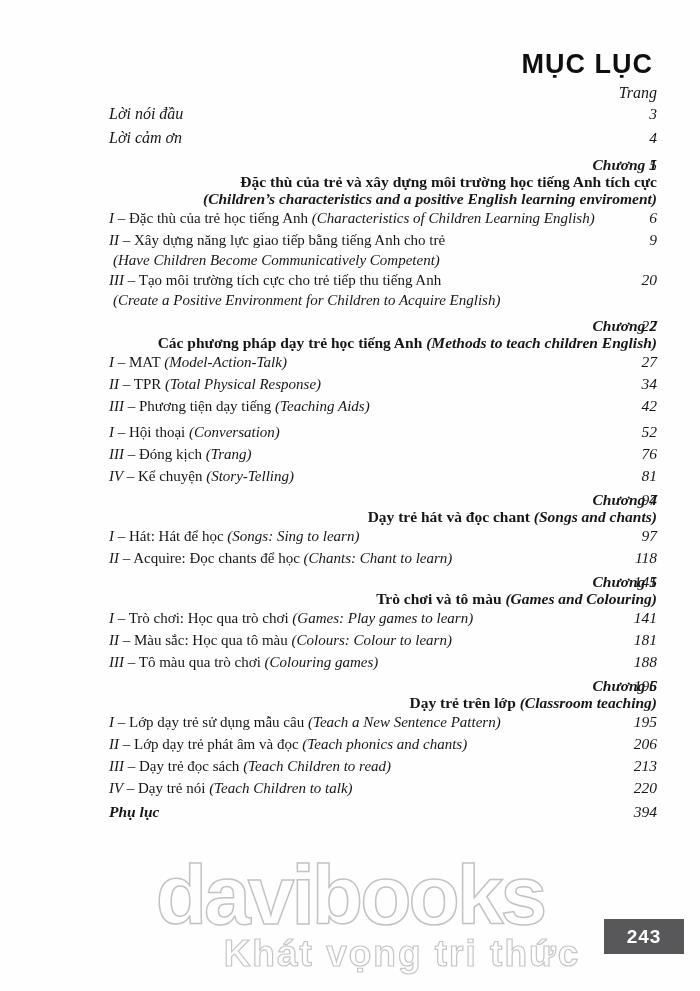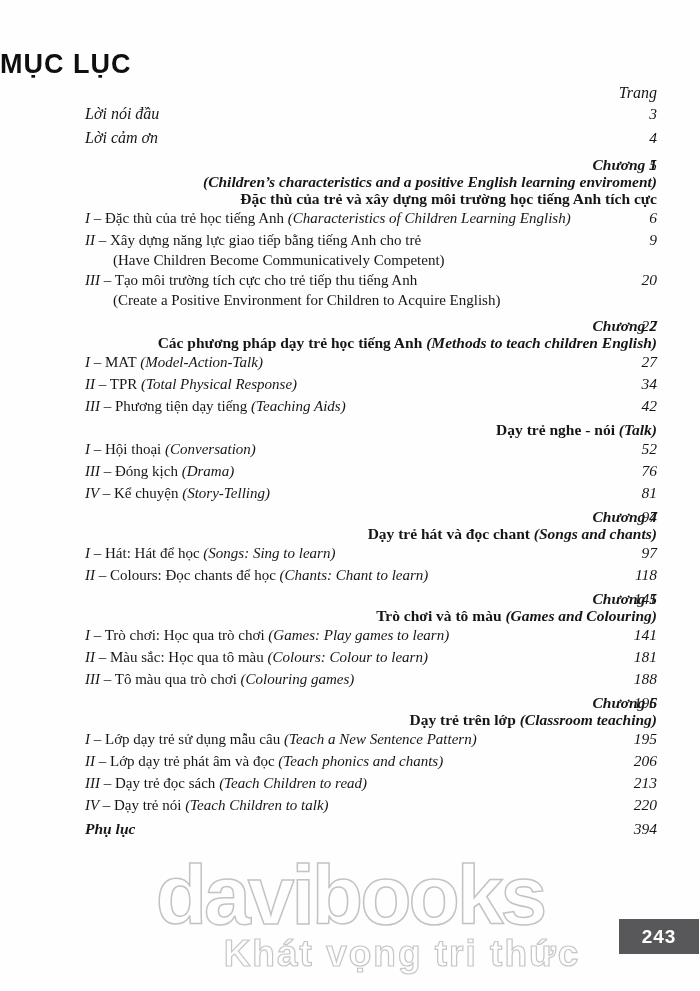--- a/index.html
+++ b/index.html
@@ -3,30 +3,30 @@
 <meta charset="utf-8">
 <style>
   * { margin:0; padding:0; box-sizing:border-box; }
   html,body { background:#ffffff; }
   body {
     width:700px; height:991px; position:relative; overflow:hidden;
     font-family:"Liberation Serif", serif; color:#161616; background:#fefefe;
   }
   .content { position:absolute; left:85px; top:0; width:572px; z-index:1; }
   .doc-title {
-    margin-top:50px; margin-left:-85px; width:653px; text-align:left;
+    margin-top:50px; margin-left:-85px; width:653px; text-align:right;
     font-family:"Liberation Sans", sans-serif; font-weight:900;
     font-size:27px; line-height:28px; letter-spacing:1px; color:#0f0f0f;
   }
   .trang { margin-top:6px; text-align:right; font-style:italic; font-size:16px; line-height:18px; }
-  .row { display:flex; justify-content:space-between; align-items:baseline; }
+  .row { display:flex; justify-content:space-between; align-items:baseline;margin-left:24px; }
   .front { line-height:24px; font-size:16px; }
   .frontlbl { font-style:italic; }
   .item { line-height:22px; font-size:15px; }
-  .row-sub { padding-left:28px; line-height:18px; font-size:15px; }
+  .row-sub { padding-left:28px; line-height:18px; font-size:15px; font-style:italic; }
   .fill { white-space:nowrap; padding-right:8px; }
   .rn, .en { font-style:italic; }
   .pg { font-style:italic; font-size:15.5px; }
   .chap { text-align:right; }
   .chap-line { position:relative; line-height:17px; font-size:15.5px; }
   .chap-name { font-weight:bold; font-style:italic; }
   .chap-pg { position:absolute; right:0; top:0; font-style:italic; font-weight:normal; font-size:15.5px; }
   .chap-title { line-height:17px; font-size:15.5px; font-weight:bold; }
   .chap .t-en { font-style:italic; font-weight:bold; }
   .c1 { margin-top:6px; } .c2 { margin-top:8px; }
@@ -39,21 +39,21 @@
     font-size:84px; line-height:86px; letter-spacing:-3px;
     color:transparent; -webkit-text-stroke:1.5px #c3c3c3;
   }
   .wm2 {
     font-family:"Liberation Sans", sans-serif; font-weight:bold;
     font-size:37px; line-height:40px; letter-spacing:2px;
     color:transparent; -webkit-text-stroke:1.2px #c6c6c6;
     transform:translateX(52px); margin-top:-4px;
   }
   .badge {
-    position:absolute; right:1px; top:919px; width:80px; height:35px;
+    position:absolute; right:16px; top:919px; width:80px; height:35px;
     background:#58585a; color:#ffffff; z-index:2;
     font-family:"Liberation Sans", sans-serif; font-weight:bold; font-size:19px; letter-spacing:1px;
     display:flex; align-items:center; justify-content:center;
   }
 </style>
 </head>
 <body>
 
 <div class="watermark">
   <div class="wm1">davibooks</div>
@@ -73,22 +73,22 @@
   <div class="row front">
     <span class="fill frontlbl">Lời cảm ơn</span>
     <span class="pg">4</span>
   </div>
 
   <div class="chap c1">
     <div class="chap-line">
       <span class="chap-name">Chương 1</span>
       <span class="chap-pg">5</span>
     </div>
+    <div class="chap-title">Đặc thù của trẻ và xây dựng môi trường học tiếng Anh tích cực</div>
     <div class="chap-title t-en">(Children’s characteristics and a positive English learning enviroment)</div>
-    <div class="chap-title">Đặc thù của trẻ và xây dựng môi trường học tiếng Anh tích cực</div>
   </div>
   <div class="row item">
     <span class="fill">
       <span class="rn">I –</span>
       <span>Đặc thù của trẻ học tiếng Anh</span>
       <span class="en">(Characteristics of Children Learning English)</span>
     </span>
     <span class="pg">6</span>
   </div>
   <div class="row item">
@@ -137,38 +137,34 @@
   <div class="row item">
     <span class="fill">
       <span class="rn">III –</span>
       <span>Phương tiện dạy tiếng</span>
       <span class="en">(Teaching Aids)</span>
     </span>
     <span class="pg">42</span>
   </div>
 
   <div class="chap c3">
-    <div class="chap-title">
-      <span>Dạy trẻ nghe - nói</span>
-      <span class="t-en">(Talk)</span>
-    </div>
   </div>
   <div class="row item">
     <span class="fill">
       <span class="rn">I –</span>
       <span>Hội thoại</span>
       <span class="en">(Conversation)</span>
     </span>
     <span class="pg">52</span>
   </div>
   <div class="row item">
     <span class="fill">
       <span class="rn">III –</span>
       <span>Đóng kịch</span>
-      <span class="en">(Drama)</span>
+      <span class="en">(Trang)</span>
     </span>
     <span class="pg">76</span>
   </div>
   <div class="row item">
     <span class="fill">
       <span class="rn">IV –</span>
       <span>Kể chuyện</span>
       <span class="en">(Story-Telling)</span>
     </span>
     <span class="pg">81</span>
@@ -188,21 +184,21 @@
     <span class="fill">
       <span class="rn">I –</span>
       <span>Hát: Hát để học</span>
       <span class="en">(Songs: Sing to learn)</span>
     </span>
     <span class="pg">97</span>
   </div>
   <div class="row item">
     <span class="fill">
       <span class="rn">II –</span>
-      <span>Colours: Đọc chants để học</span>
+      <span>Acquire: Đọc chants để học</span>
       <span class="en">(Chants: Chant to learn)</span>
     </span>
     <span class="pg">118</span>
   </div>
 
   <div class="chap c5">
     <div class="chap-line">
       <span class="chap-name">Chương 5</span>
       <span class="chap-pg">141</span>
     </div>

